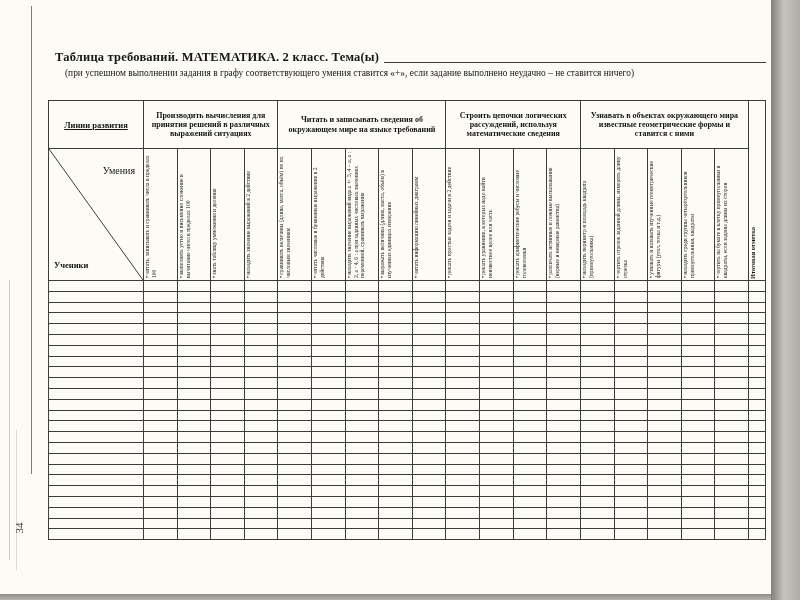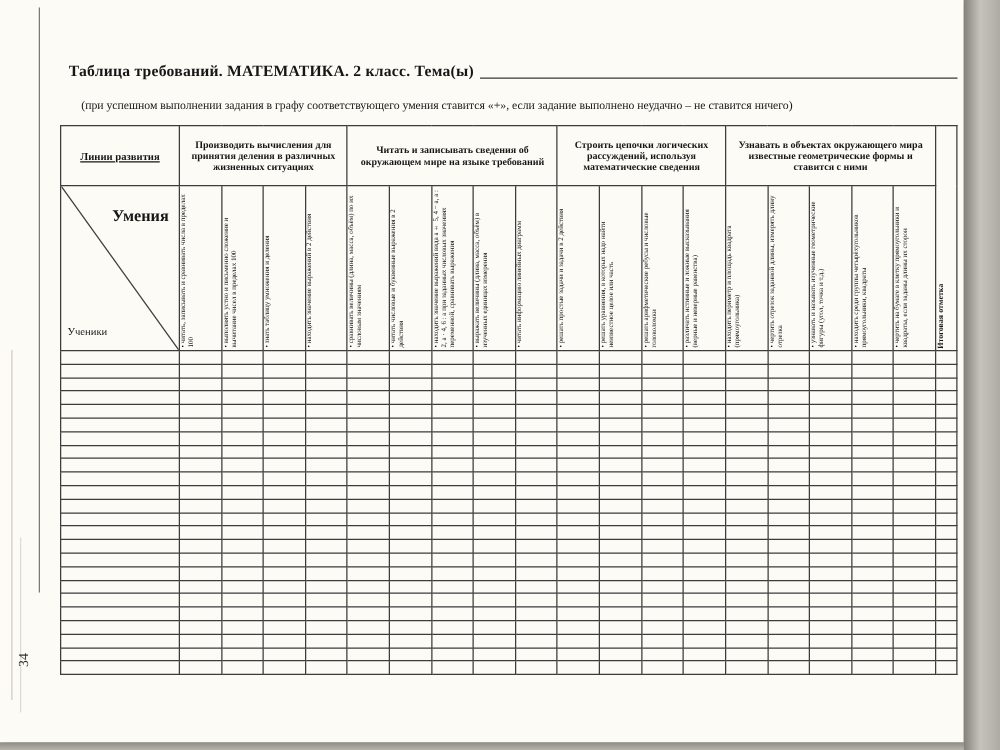--- a/index.html
+++ b/index.html
@@ -32,21 +32,21 @@
   .page-number {
     position:absolute; left:6px; top:522px; width:26px; text-align:center;
     font-size:11px; transform:rotate(-90deg); transform-origin:center; color:#333;
   }
 
   
   .doc-head { position:absolute; left:55px; top:50px; width:711px; }
   .title-row { display:flex; align-items:flex-end; }
   .title { font-weight:bold; font-size:12.5px; white-space:nowrap; letter-spacing:0.2px; }
   .blank { flex:1; border-bottom:1px solid #3a3a3a; margin:0 0 2px 5px; height:10px; }
-  .subtitle { font-size:9.4px; margin-top:15px; padding-left:10px; white-space:nowrap; }
+  .subtitle { font-size:9.4px; margin-top:3px; padding-left:10px; white-space:nowrap; }
 
   
   table.req-table {
     position:absolute; left:48px; top:100px; width:718px;
     border-collapse:collapse; table-layout:fixed;
     background:#fcfbf6;
   }
   .req-table td { border:1px solid #3c3c3c; padding:0; vertical-align:middle; }
   col.c-name  { width:95px; }
   col.c-final { width:17px; }
@@ -54,22 +54,22 @@
   tr.row-skills { height:132px; }
 
   td.group {
     font-size:8px; font-weight:bold; text-align:center;
     line-height:1.15; padding:1px 2px;
   }
   td.corner-top { font-size:8.5px; font-weight:bold; text-align:center;text-decoration:underline; }
 
   td.corner-diag { position:relative; }
   .diag-svg { position:absolute; left:0; top:0; width:100%; height:100%; display:block; }
-  .umeniya  { position:absolute; top:16px; right:8px; font-size:13px; font-weight:bold; }
-  .ucheniki { position:absolute; bottom:10px; left:5px; font-size:8.5px; font-weight:normal; }
+  .umeniya  { position:absolute; top:16px; right:8px; font-size:10px; font-weight:normal; }
+  .ucheniki { position:absolute; bottom:10px; left:5px; font-size:8.5px; font-weight:bold; }
 
   td.skill { vertical-align:top; }
   .vtext {
     writing-mode:vertical-rl; transform:rotate(180deg);
     font-size:5.6px; line-height:1.18;
     height:130px; width:100%;
     overflow:hidden; padding:1px 0;
   }
   .skill-label::before { content:"• "; }
 
@@ -101,21 +101,21 @@
 
     <table class="req-table">
       <colgroup>
         <col class="c-name">
         <col span="18">
         <col class="c-final">
       </colgroup>
       <thead>
         <tr class="row-groups">
           <td class="corner-top">Линии развития</td>
-          <td class="group" colspan="4">Производить вычисления для принятия деления в различных жизненных ситуациях</td>
+          <td class="group" colspan="4">Производить вычисления для принятия решений в различных выражений ситуациях</td>
           <td class="group" colspan="5">Читать и записывать сведения об окружающем мире на языке требований</td>
           <td class="group" colspan="4">Строить цепочки логических рассуждений, используя математические сведения</td>
           <td class="group" colspan="5">Узнавать в объектах окружающего мира известные геометрические формы и ставится с ними</td>
           <td class="final" rowspan="2">
             <div class="vtext final-text">Итоговая отметка</div>
           </td>
         </tr>
         <tr class="row-skills">
           <td class="corner-diag">
             <svg class="diag-svg" viewBox="0 0 100 100" preserveAspectRatio="none">

